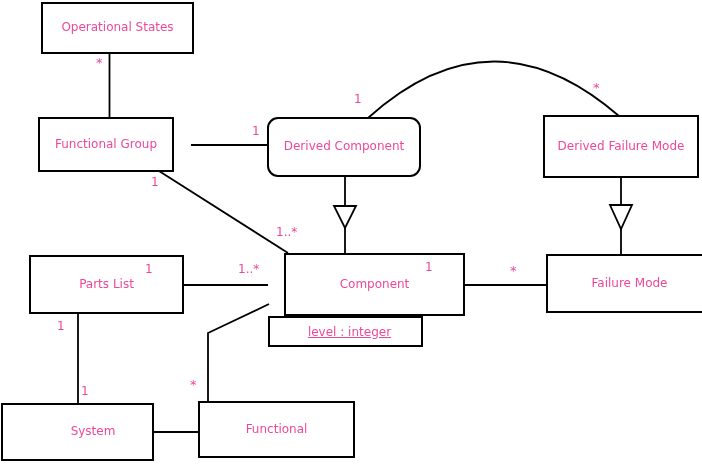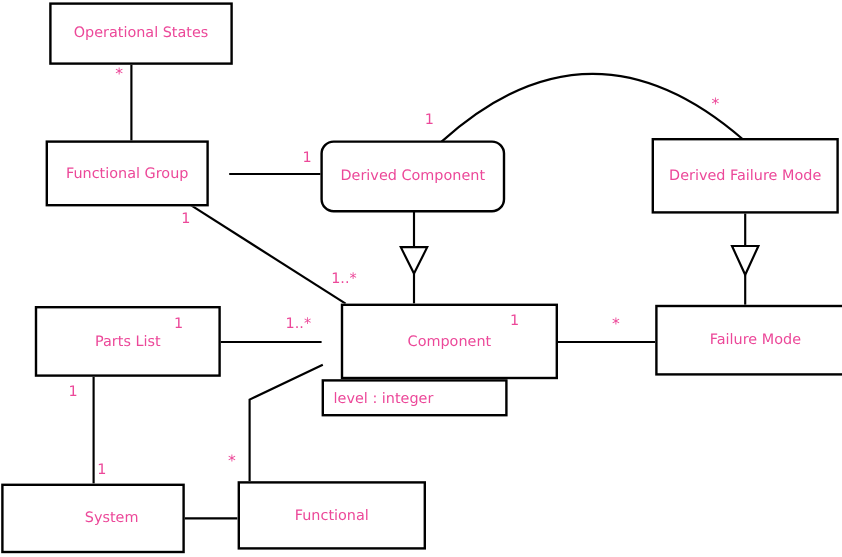--- a/index.html
+++ b/index.html
@@ -38,25 +38,26 @@
     z-index: 2;
     white-space: nowrap;
   }
   .uml-attr {
     position: absolute;
     box-sizing: border-box;
     border: 2px solid #000000;
     background: #ffffff;
     display: flex;
     align-items: center;
-    justify-content: flex-start;
+    justify-content: center;
     padding-left: 8px;
     font-size: 12px;
     z-index: 2;
     white-space: nowrap;
+    text-decoration: underline;
   }
   .mult {
     position: absolute;
     font-size: 12px;
     line-height: 1;
     z-index: 3;
     white-space: nowrap;
   }
   .mult.star {
     font-size: 13px;

